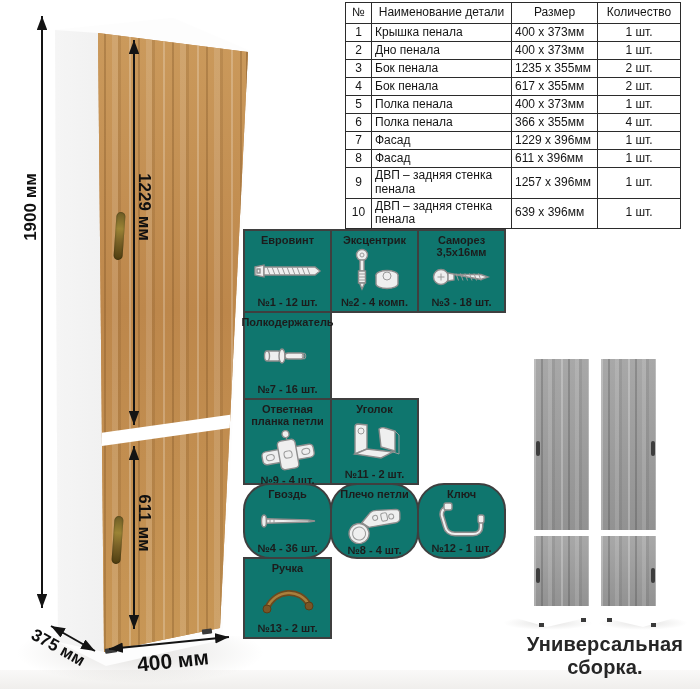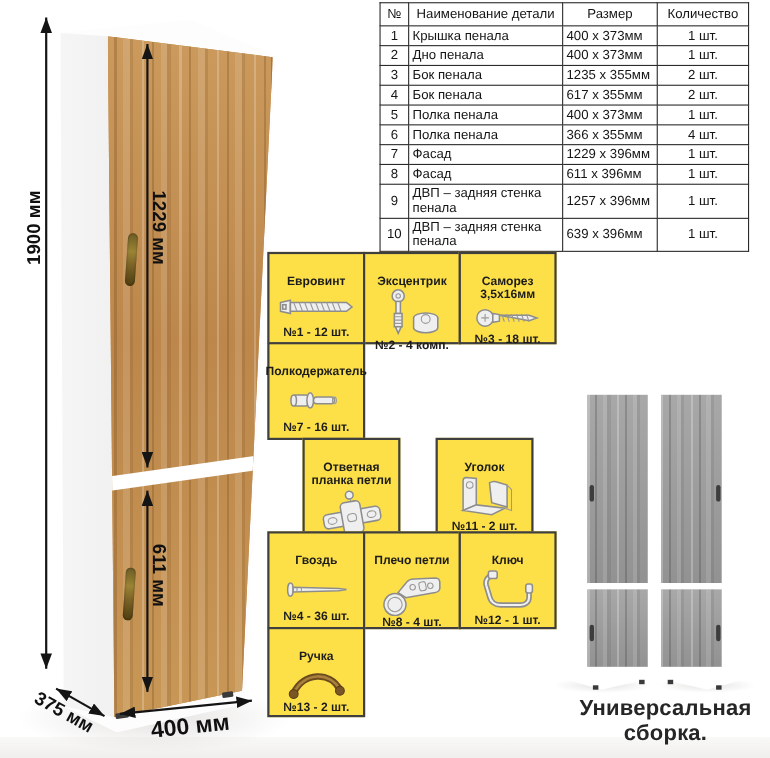--- a/index.html
+++ b/index.html
@@ -62,25 +62,25 @@
   .parts-table td{height:15px;}
   .col-num{width:19px;text-align:center;}
   .col-name{width:133px;text-align:left;}
   .col-size{width:79px;}
   .col-qty{width:76px;text-align:center;}
 
   
   .hardware-grid{position:absolute;left:243px;top:229px;width:265px;}
   .hw-row{display:flex;}
   .hw-row + .hw-row{margin-top:-2px;}
-  .hw-cell{box-sizing:border-box;width:89px;border:2px solid #3f3f3f;background:#fde047;
-    display:flex;flex-direction:column;align-items:center;padding:19px 2px 2px;}
+  .hw-cell{box-sizing:border-box;width:89px;border:2px solid #3f3f3f;background:#0f766e;
+    display:flex;flex-direction:column;align-items:center;padding:3px 2px 2px;}
   .hw-cell + .hw-cell{margin-left:-2px;}
   .hw-r1 .hw-cell{height:84px;} .hw-r2 .hw-cell{height:89px;}
-  .hw-r3 .hw-cell{height:87px;margin-left:32px;} .hw-r4 .hw-cell{height:89px;}
+  .hw-r3 .hw-cell{height:87px;} .hw-r4 .hw-cell{height:76px;border-radius:27px;}
   .hw-r5 .hw-cell{height:82px;}
   .hw-title{font-size:11px;font-weight:bold;text-align:center;line-height:1.12;color:#1c1c1c;}
   .hw-icon{flex:1;display:flex;align-items:center;justify-content:center;}
   .hw-icon svg{display:block;}
   .hw-count{font-size:11px;font-weight:bold;color:#1c1c1c;padding-bottom:1px;}
 
   
   .assembly{position:absolute;left:503px;top:346px;width:197px;height:286px;}
   .gc-body{position:absolute;left:0;top:0;width:197px;height:286px;background:#fff;
     filter:drop-shadow(0 0 1px rgba(0,0,0,.22));}

